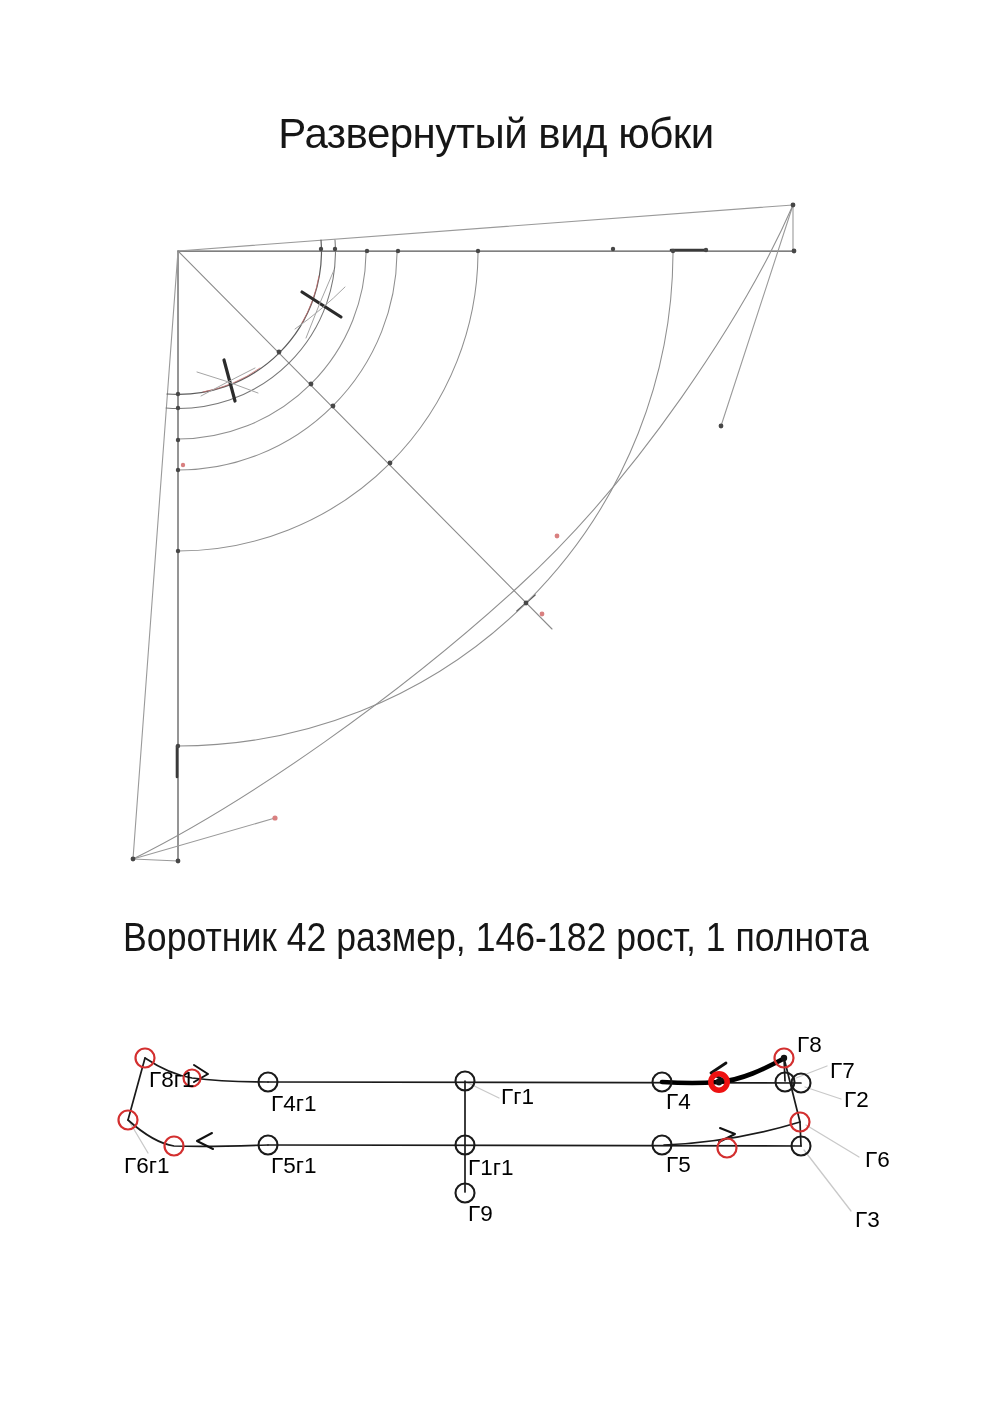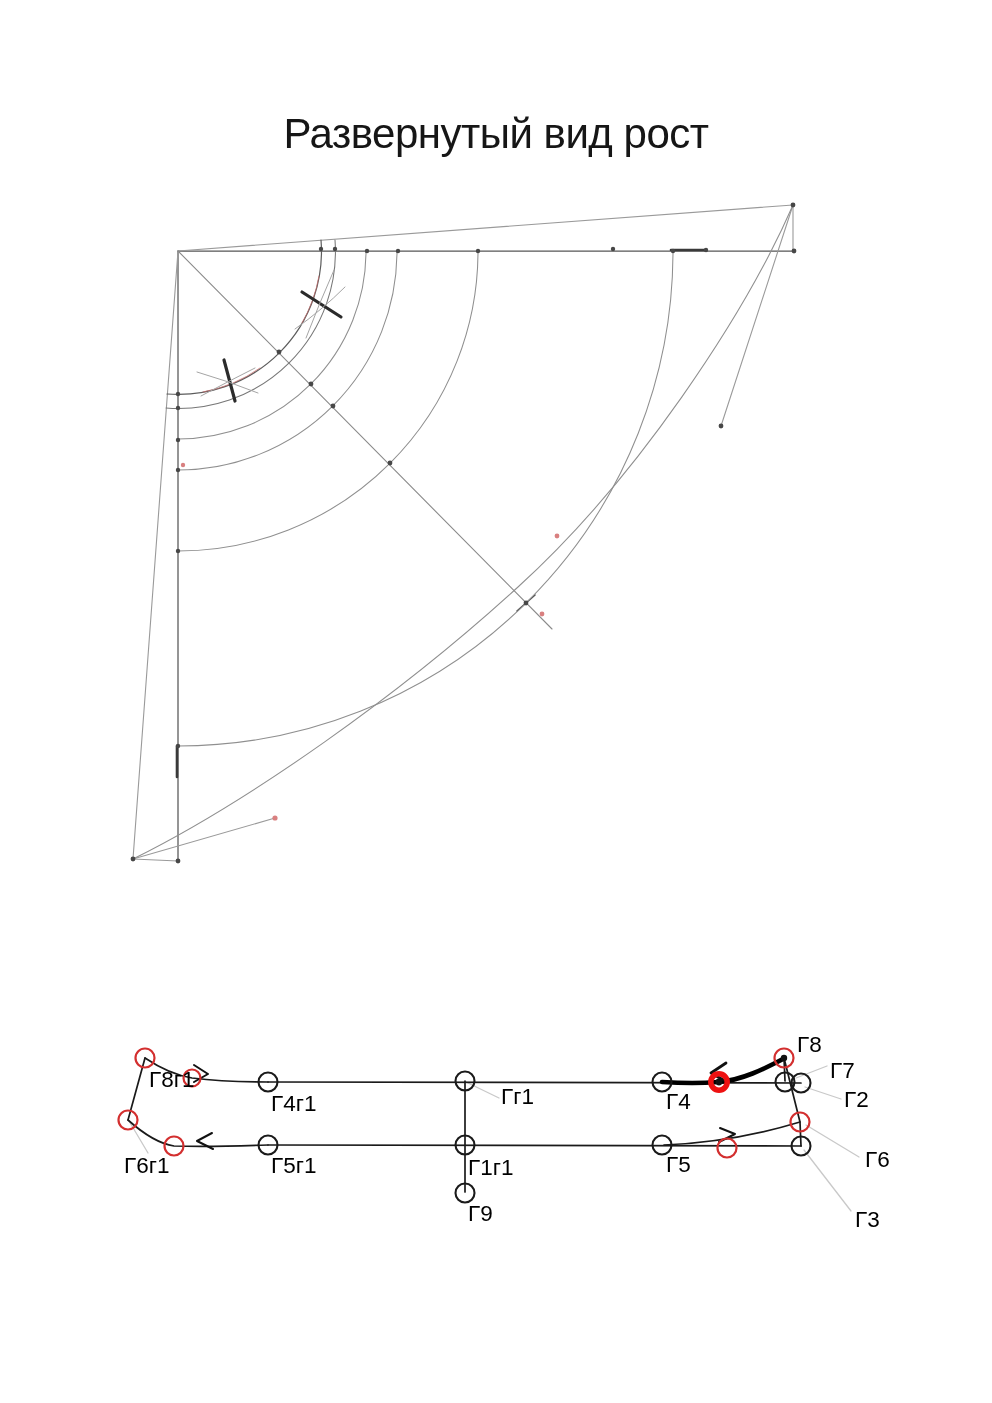--- a/index.html
+++ b/index.html
@@ -13,22 +13,23 @@
   .title-collar{top:915px;font-size:40px;}
   .title-collar .squeeze{display:inline-block;transform:scaleX(0.89);transform-origin:50% 50%;}
   svg{position:absolute;left:0;top:0;}
   svg text{font-family:"Liberation Sans","DejaVu Sans",sans-serif;font-size:22.5px;fill:#000;}
 </style>
 </head>
 <body>
 
 <div class="page">
 
-  <div class="title title-skirt">Развернутый вид рост</div>
+  <div class="title title-skirt">Развернутый вид юбки</div>
 
+  <div class="title title-collar"><span class="squeeze">Воротник 42 размер, 146-182 рост, 1 полнота</span></div>
 
   <svg width="992" height="1403" viewBox="0 0 992 1403">
 
     <g fill="none" stroke-linecap="round">
 
       <g stroke="#565656" stroke-width="1.25">
         <path d="M178,251 L794,251"></path>
         <path d="M178,251 L178,861"></path>
       </g>
 

